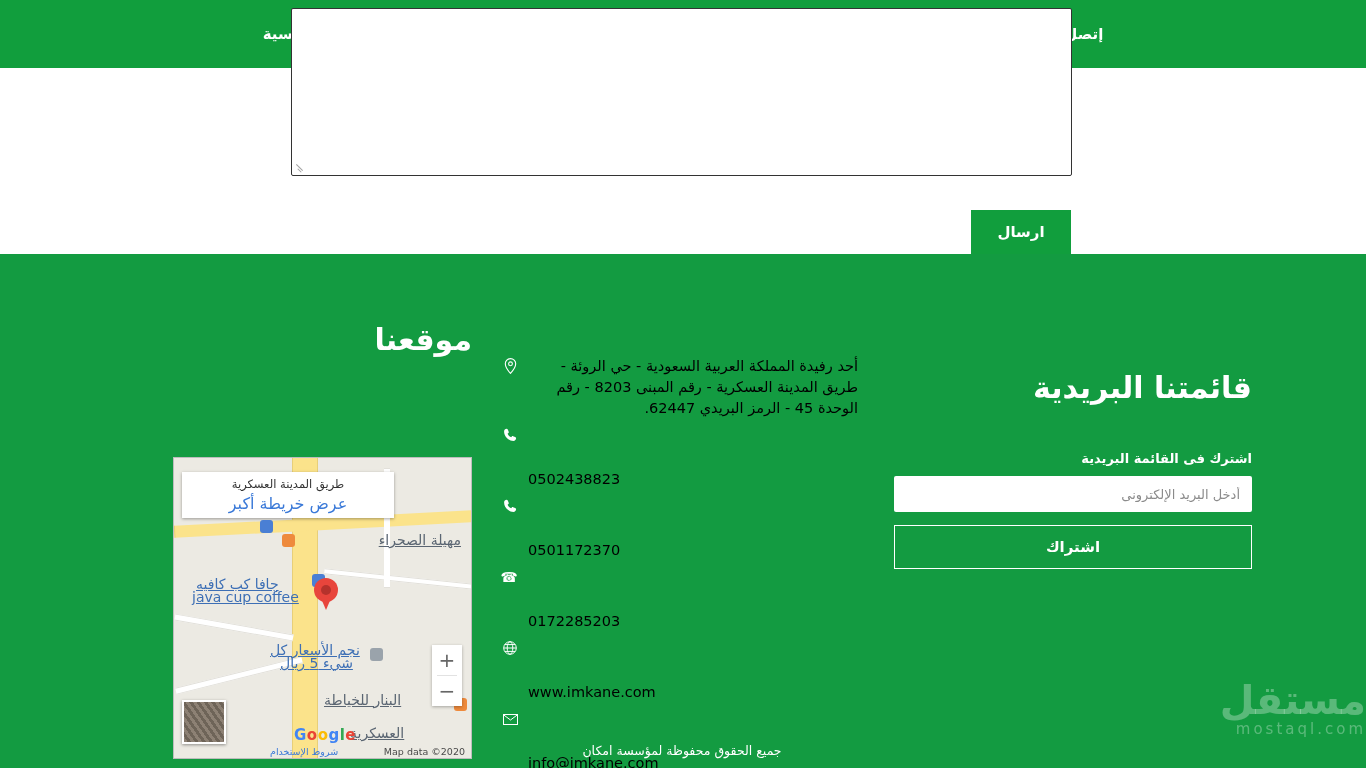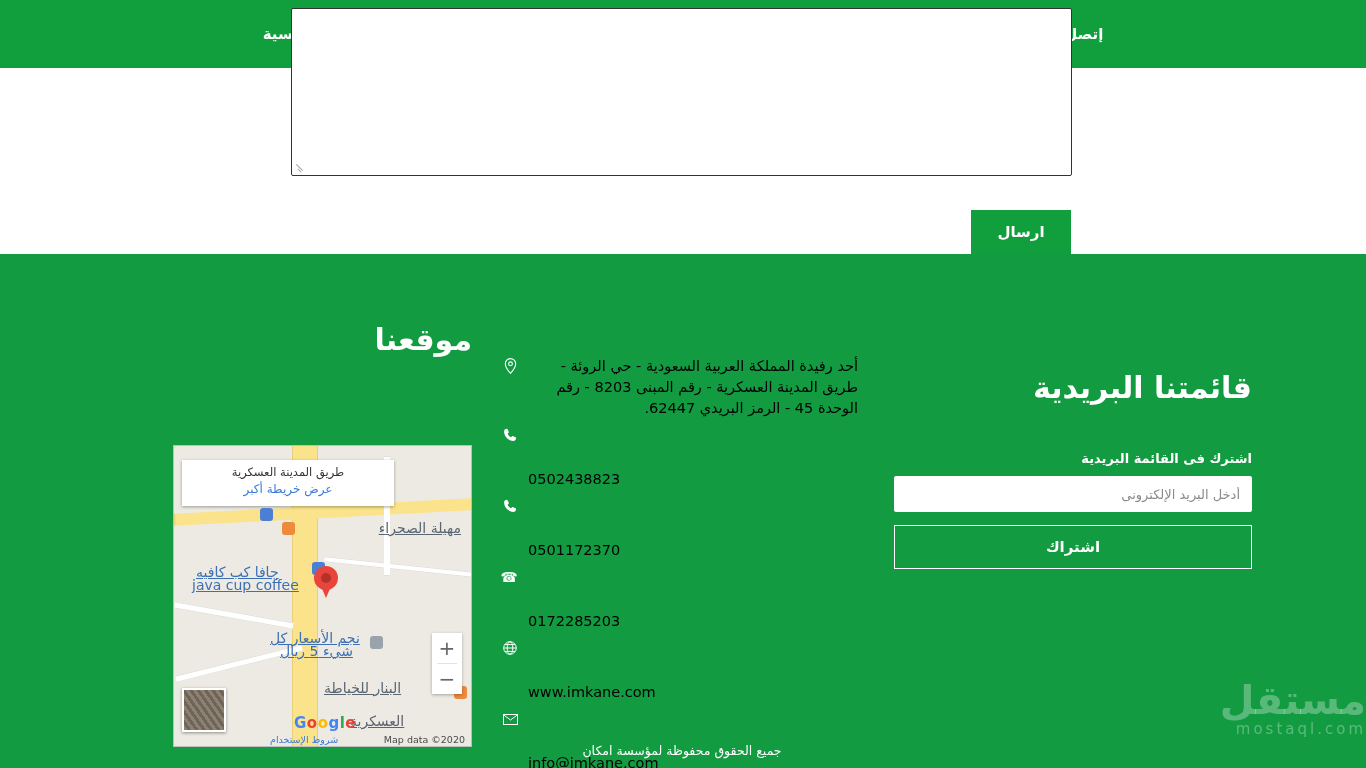--- a/index.html
+++ b/index.html
@@ -160,21 +160,21 @@
 
   
   .col-location {
     position: absolute;
     top: 68px; right: 894px;
     width: 300px;
     text-align: right;
   }
   .map-frame {
     position: absolute;
-    top: 123px; right: 0px;
+    top: 135px; right: 0px;
     width: 299px; height: 302px;
     background: #e8e4dd;
     border: 1px solid #bdbdbd;
     overflow: hidden;
     direction: ltr;
   }
   .map-bg {
     position: absolute; inset: 0;
     background: #eceae3;
   }
@@ -193,21 +193,21 @@
   .map-infobox {
     position: absolute;
     top: 14px; left: 8px;
     width: 212px; height: 46px;
     background: #ffffff;
     box-shadow: 0 1px 3px rgba(0,0,0,.35);
     direction: rtl;
     padding: 5px 8px 0 8px;
   }
   .map-infobox .t1 { font-size: 11.5px; color: #333; text-align: center; }
-  .map-infobox .t2 { font-size: 12px; color: #3a79d8; text-align: center; margin-top: 3px; }
+  .map-infobox .t2 { font-size: 16px; color: #3a79d8; text-align: center; margin-top: 3px; }
   .map-label {
     position: absolute;
     font-size: 14px;
     color: #5a6572;
     white-space: nowrap;
     text-decoration: underline;
   }
   .map-label.blue { color: #3d6fb5; }
   .poi-dot {
     position: absolute;

